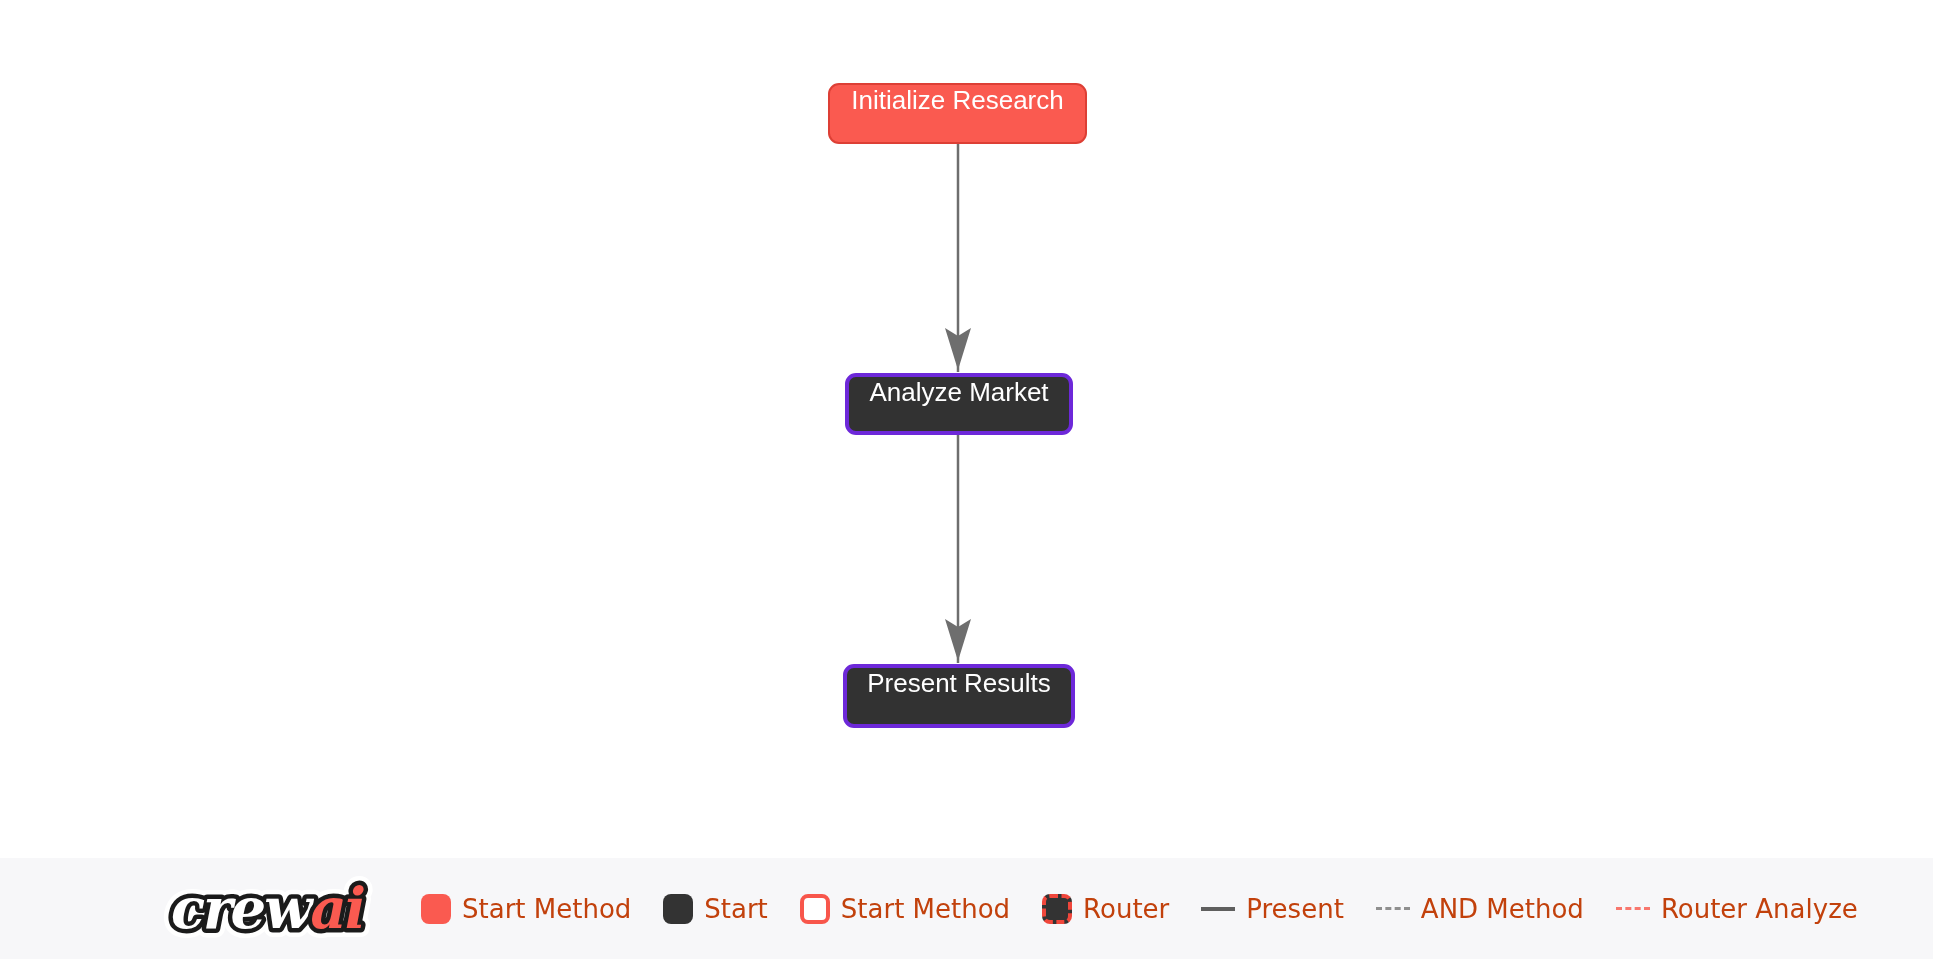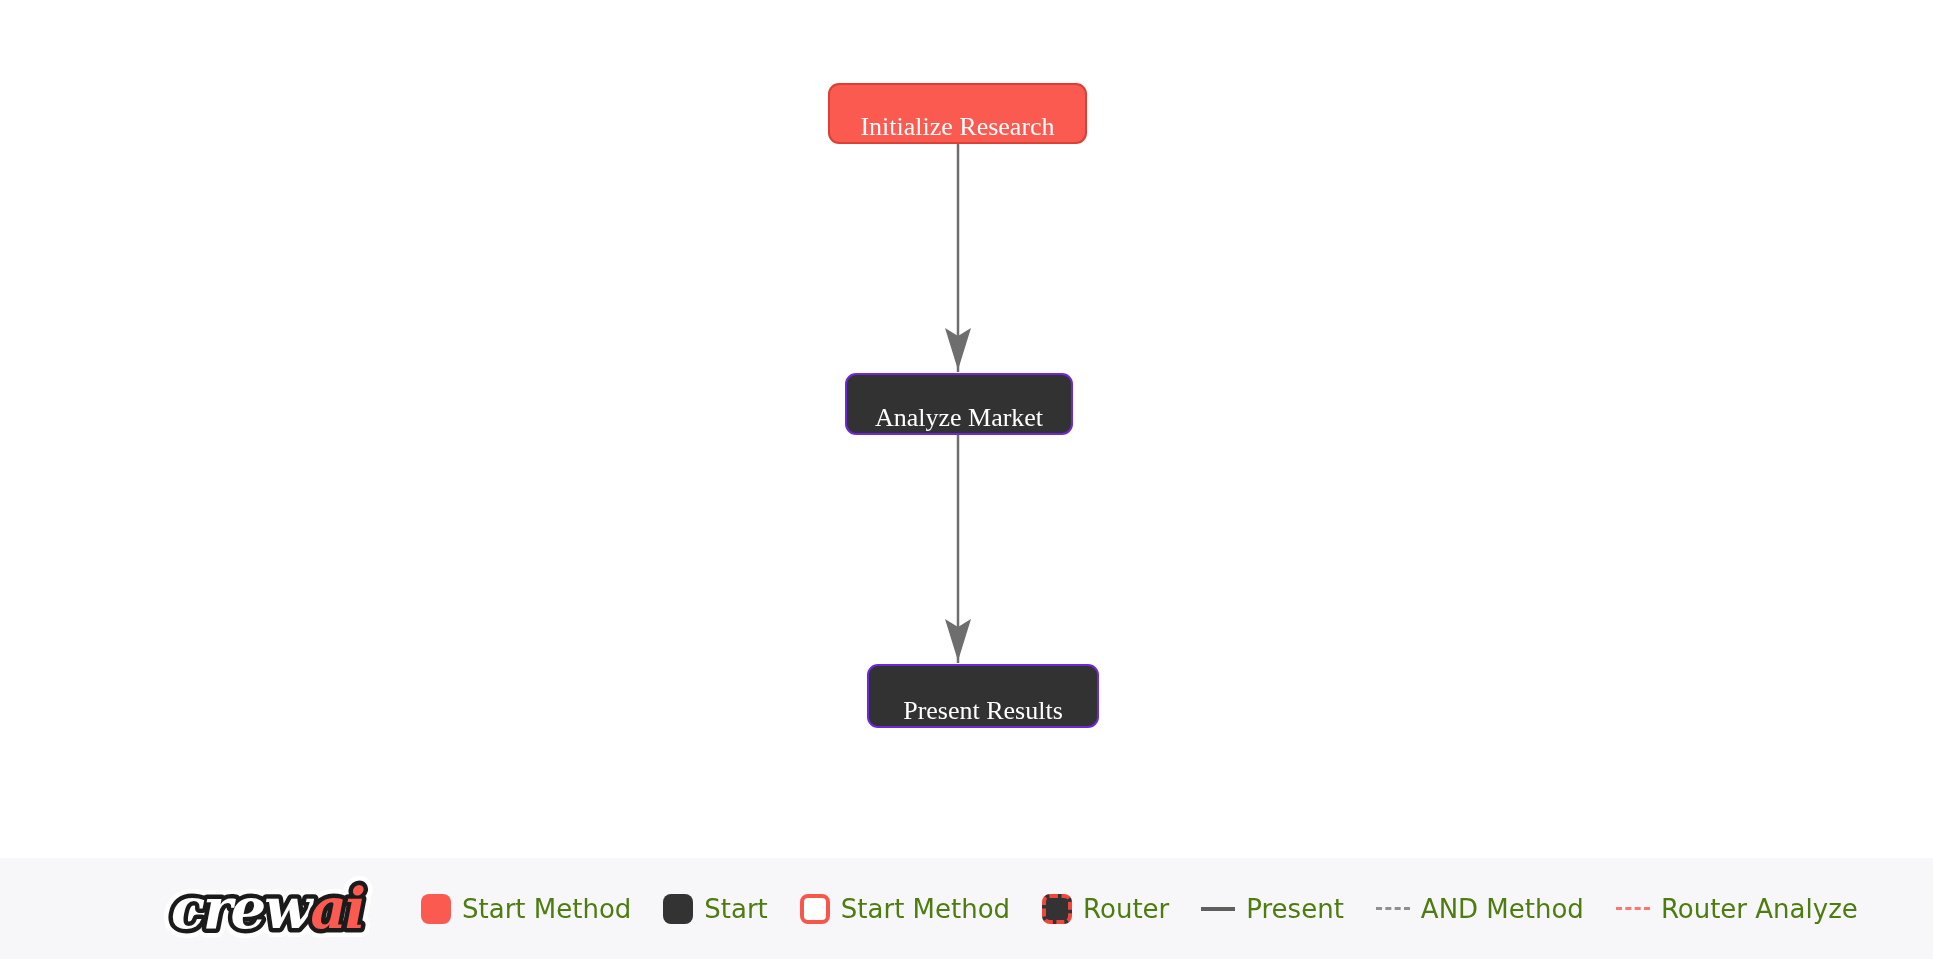--- a/index.html
+++ b/index.html
@@ -7,50 +7,50 @@
     width:1933px; height:959px; position:relative; overflow:hidden;
     background:#ffffff; font-family:"DejaVu Sans", sans-serif;
   }
 
   
   .canvas { position:absolute; left:0; top:0; width:1933px; height:858px; }
   .edge-layer { position:absolute; left:0; top:0; pointer-events:none; }
 
   .node {
     position:absolute; box-sizing:border-box;
-    display:flex; align-items:flex-end; justify-content:center;
+    display:flex; align-items:flex-start; justify-content:center;
     border-radius:11px; color:#ffffff;
-    font-family:Liberation Serif, serif; font-size:26px;
+    font-family:Liberation Sans, sans-serif; font-size:26px;
     cursor:pointer; white-space:nowrap;
   }
   .node.start  { background:#fa5a50; border:2px solid #dd3f35; }
-  .node.method { background:#323232; border:2px solid #6d28d9; }
+  .node.method { background:#323232; border:4px solid #6d28d9; }
 
   .node-initialize { left:828px; top:83px;  width:259px; height:61px; }
   .node-analyze    { left:845px; top:373px; width:228px; height:62px; }
-  .node-present    { left:843px; top:664px; width:232px; height:64px;margin-left:24px; }
+  .node-present    { left:843px; top:664px; width:232px; height:64px; }
 
   
   .legend-bar {
     position:absolute; left:0; top:858px; width:1933px; height:101px;
     background:#f7f7f9; box-sizing:border-box;
     display:flex; align-items:center; gap:32px; padding-left:167px;text-align:center;
   }
   .logo-svg { display:block; overflow:visible; flex:0 0 auto; }
   .logo-text {
     font-family:"DejaVu Serif", serif; font-style:italic; font-weight:bold;
     font-size:56px; letter-spacing:-2px;
   }
   .logo-halo { stroke:#ffffff; stroke-width:18px; stroke-linejoin:round; fill:none; }
   .logo-main { paint-order:stroke; stroke:#1b1b1b; stroke-width:9px; stroke-linejoin:round; }
   .logo-crew { fill:#ffffff; }
   .logo-ai   { fill:#fa5a50; }
 
   .legend-item { display:flex; align-items:center; gap:11px; flex:0 0 auto; }
-  .legend-label { font-size:26px; color:#4d7c0f; }
+  .legend-label { font-size:26px; color:#c2410c; }
 
   .swatch { width:30px; height:30px; border-radius:8px; box-sizing:border-box; flex:0 0 auto; }
   .sw-start  { background:#fa5a50; }
   .sw-method { background:#333333; }
   .sw-crew   { background:#ffffff; border:4px solid #f8564b; }
   .sw-router { background:#333333; border:4px dashed #f0463b; }
 
   .line-sample { width:34px; height:0; flex:0 0 auto; }
   .line-solid       { border-top:4px solid #5f5f5f; }
   .line-dashed-gray { border-top:3px dashed #8f8f8f; }

